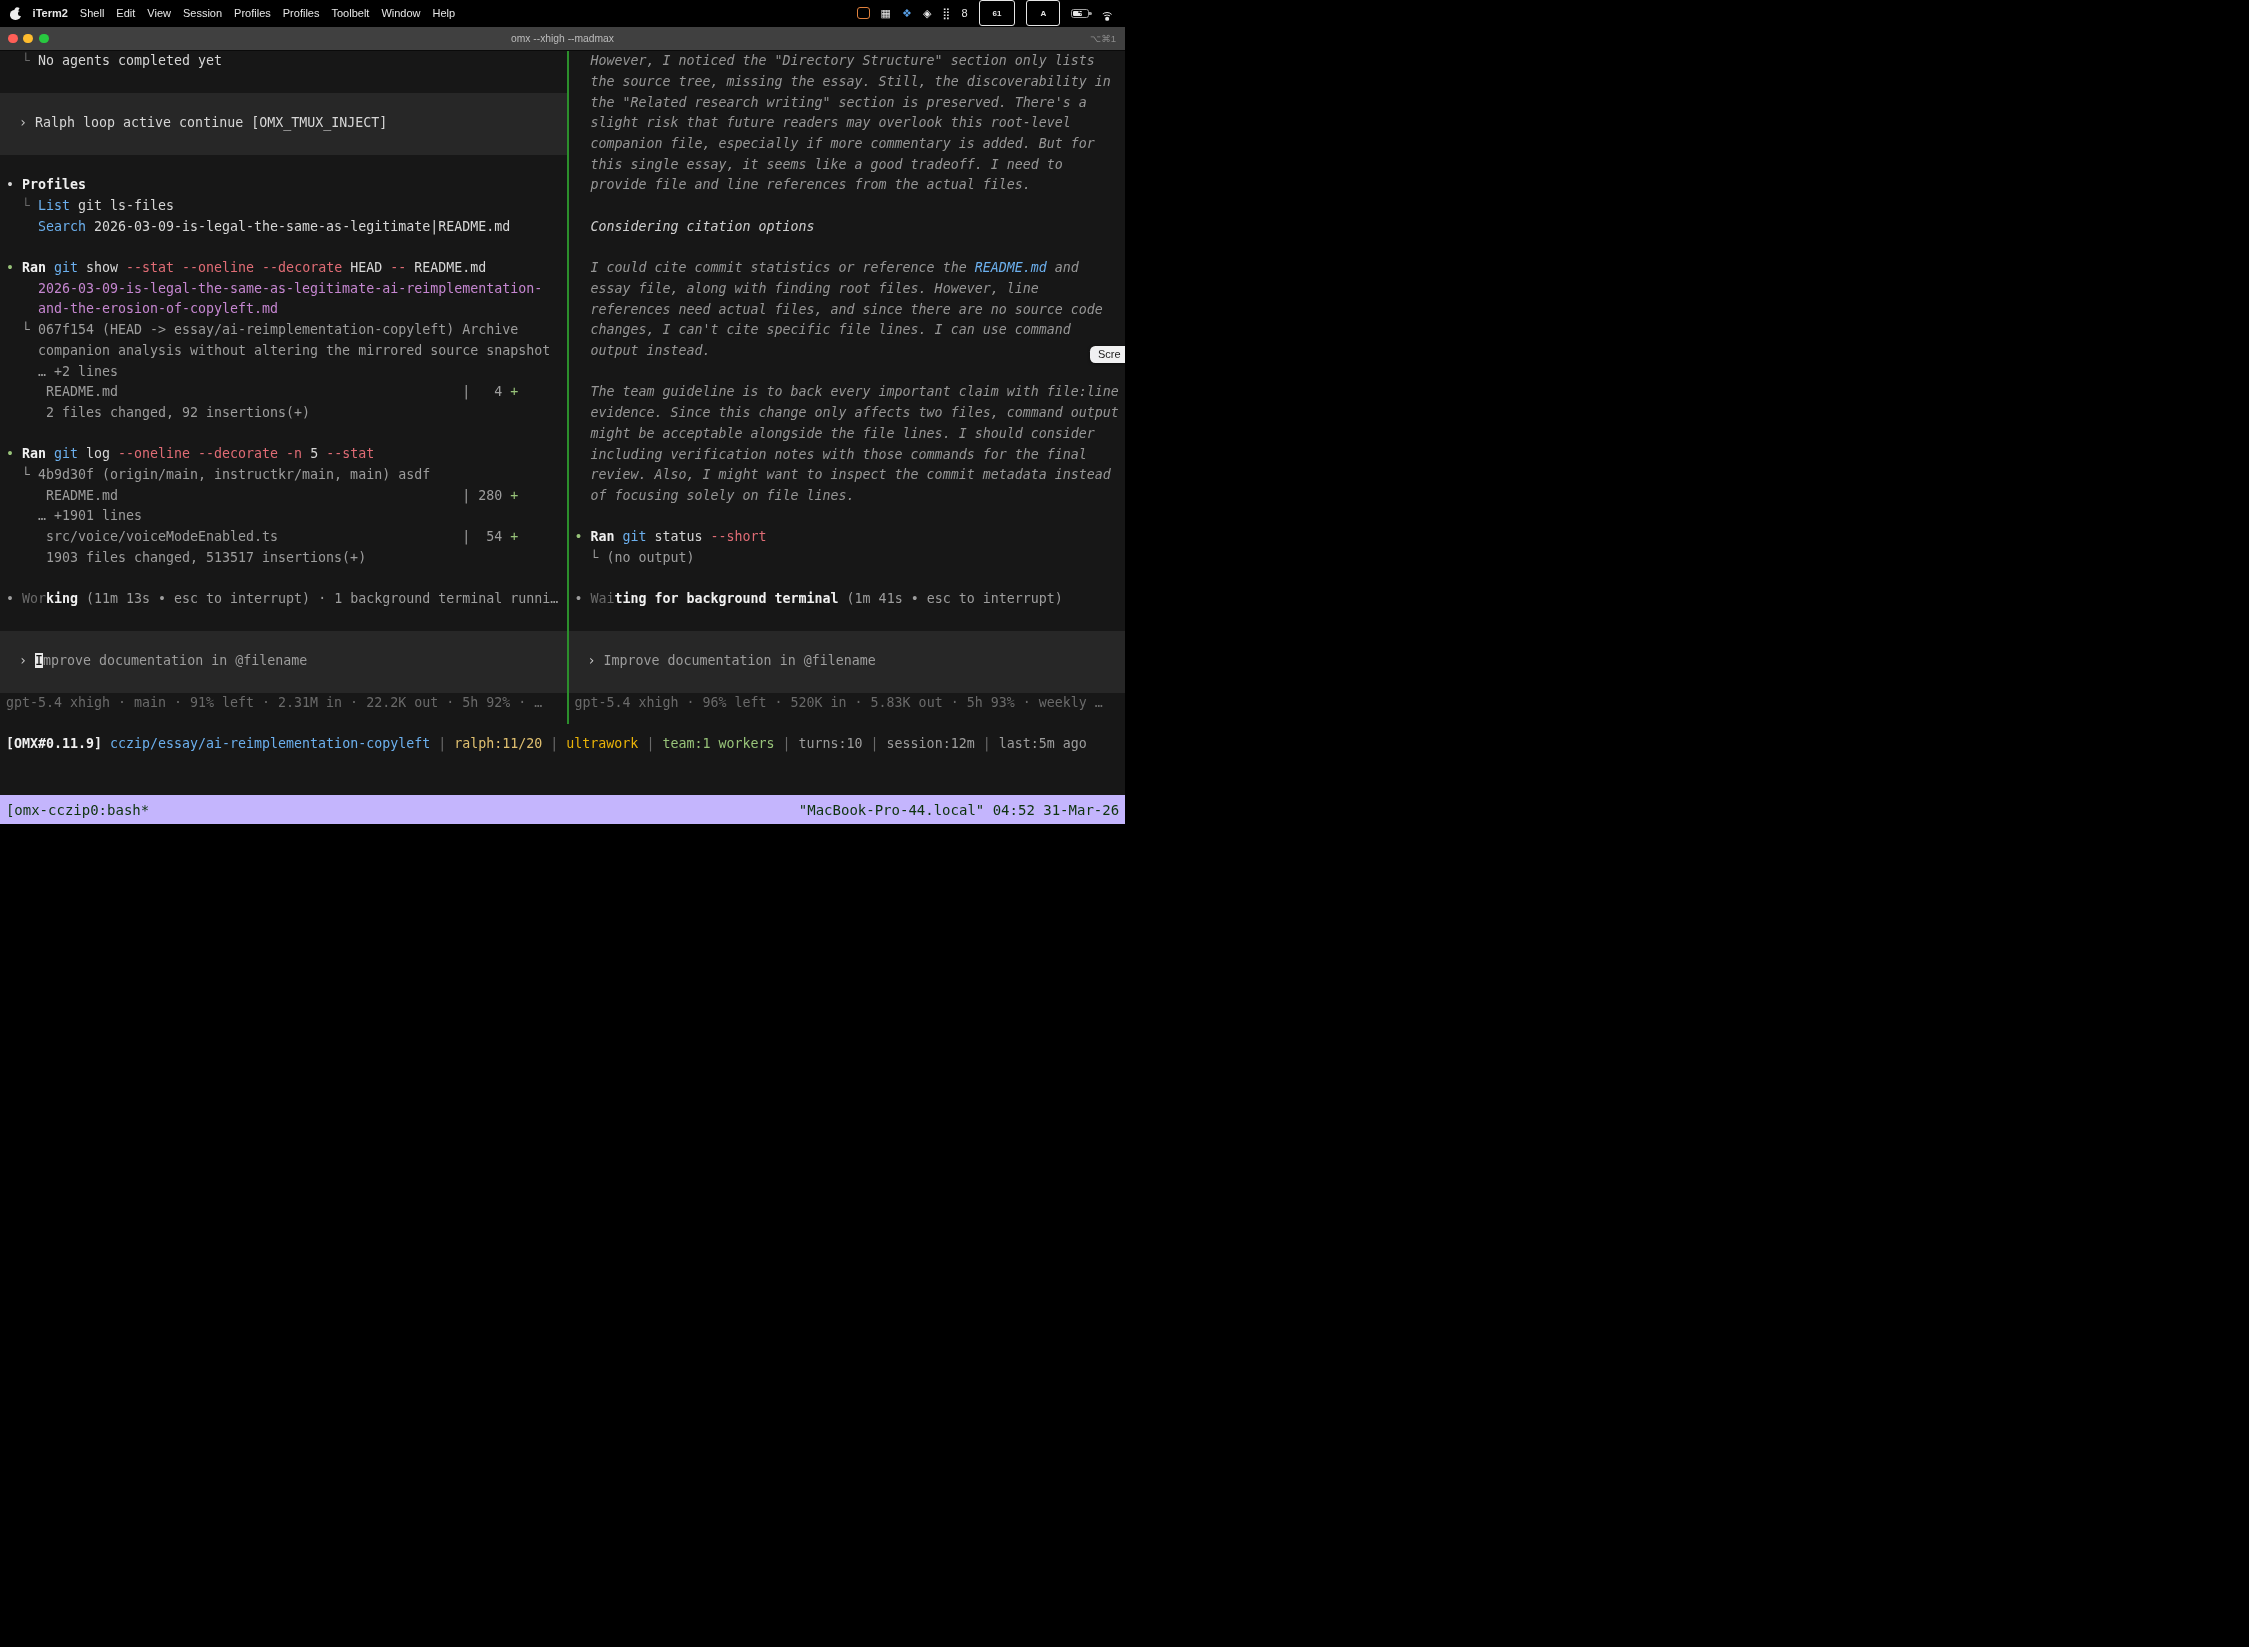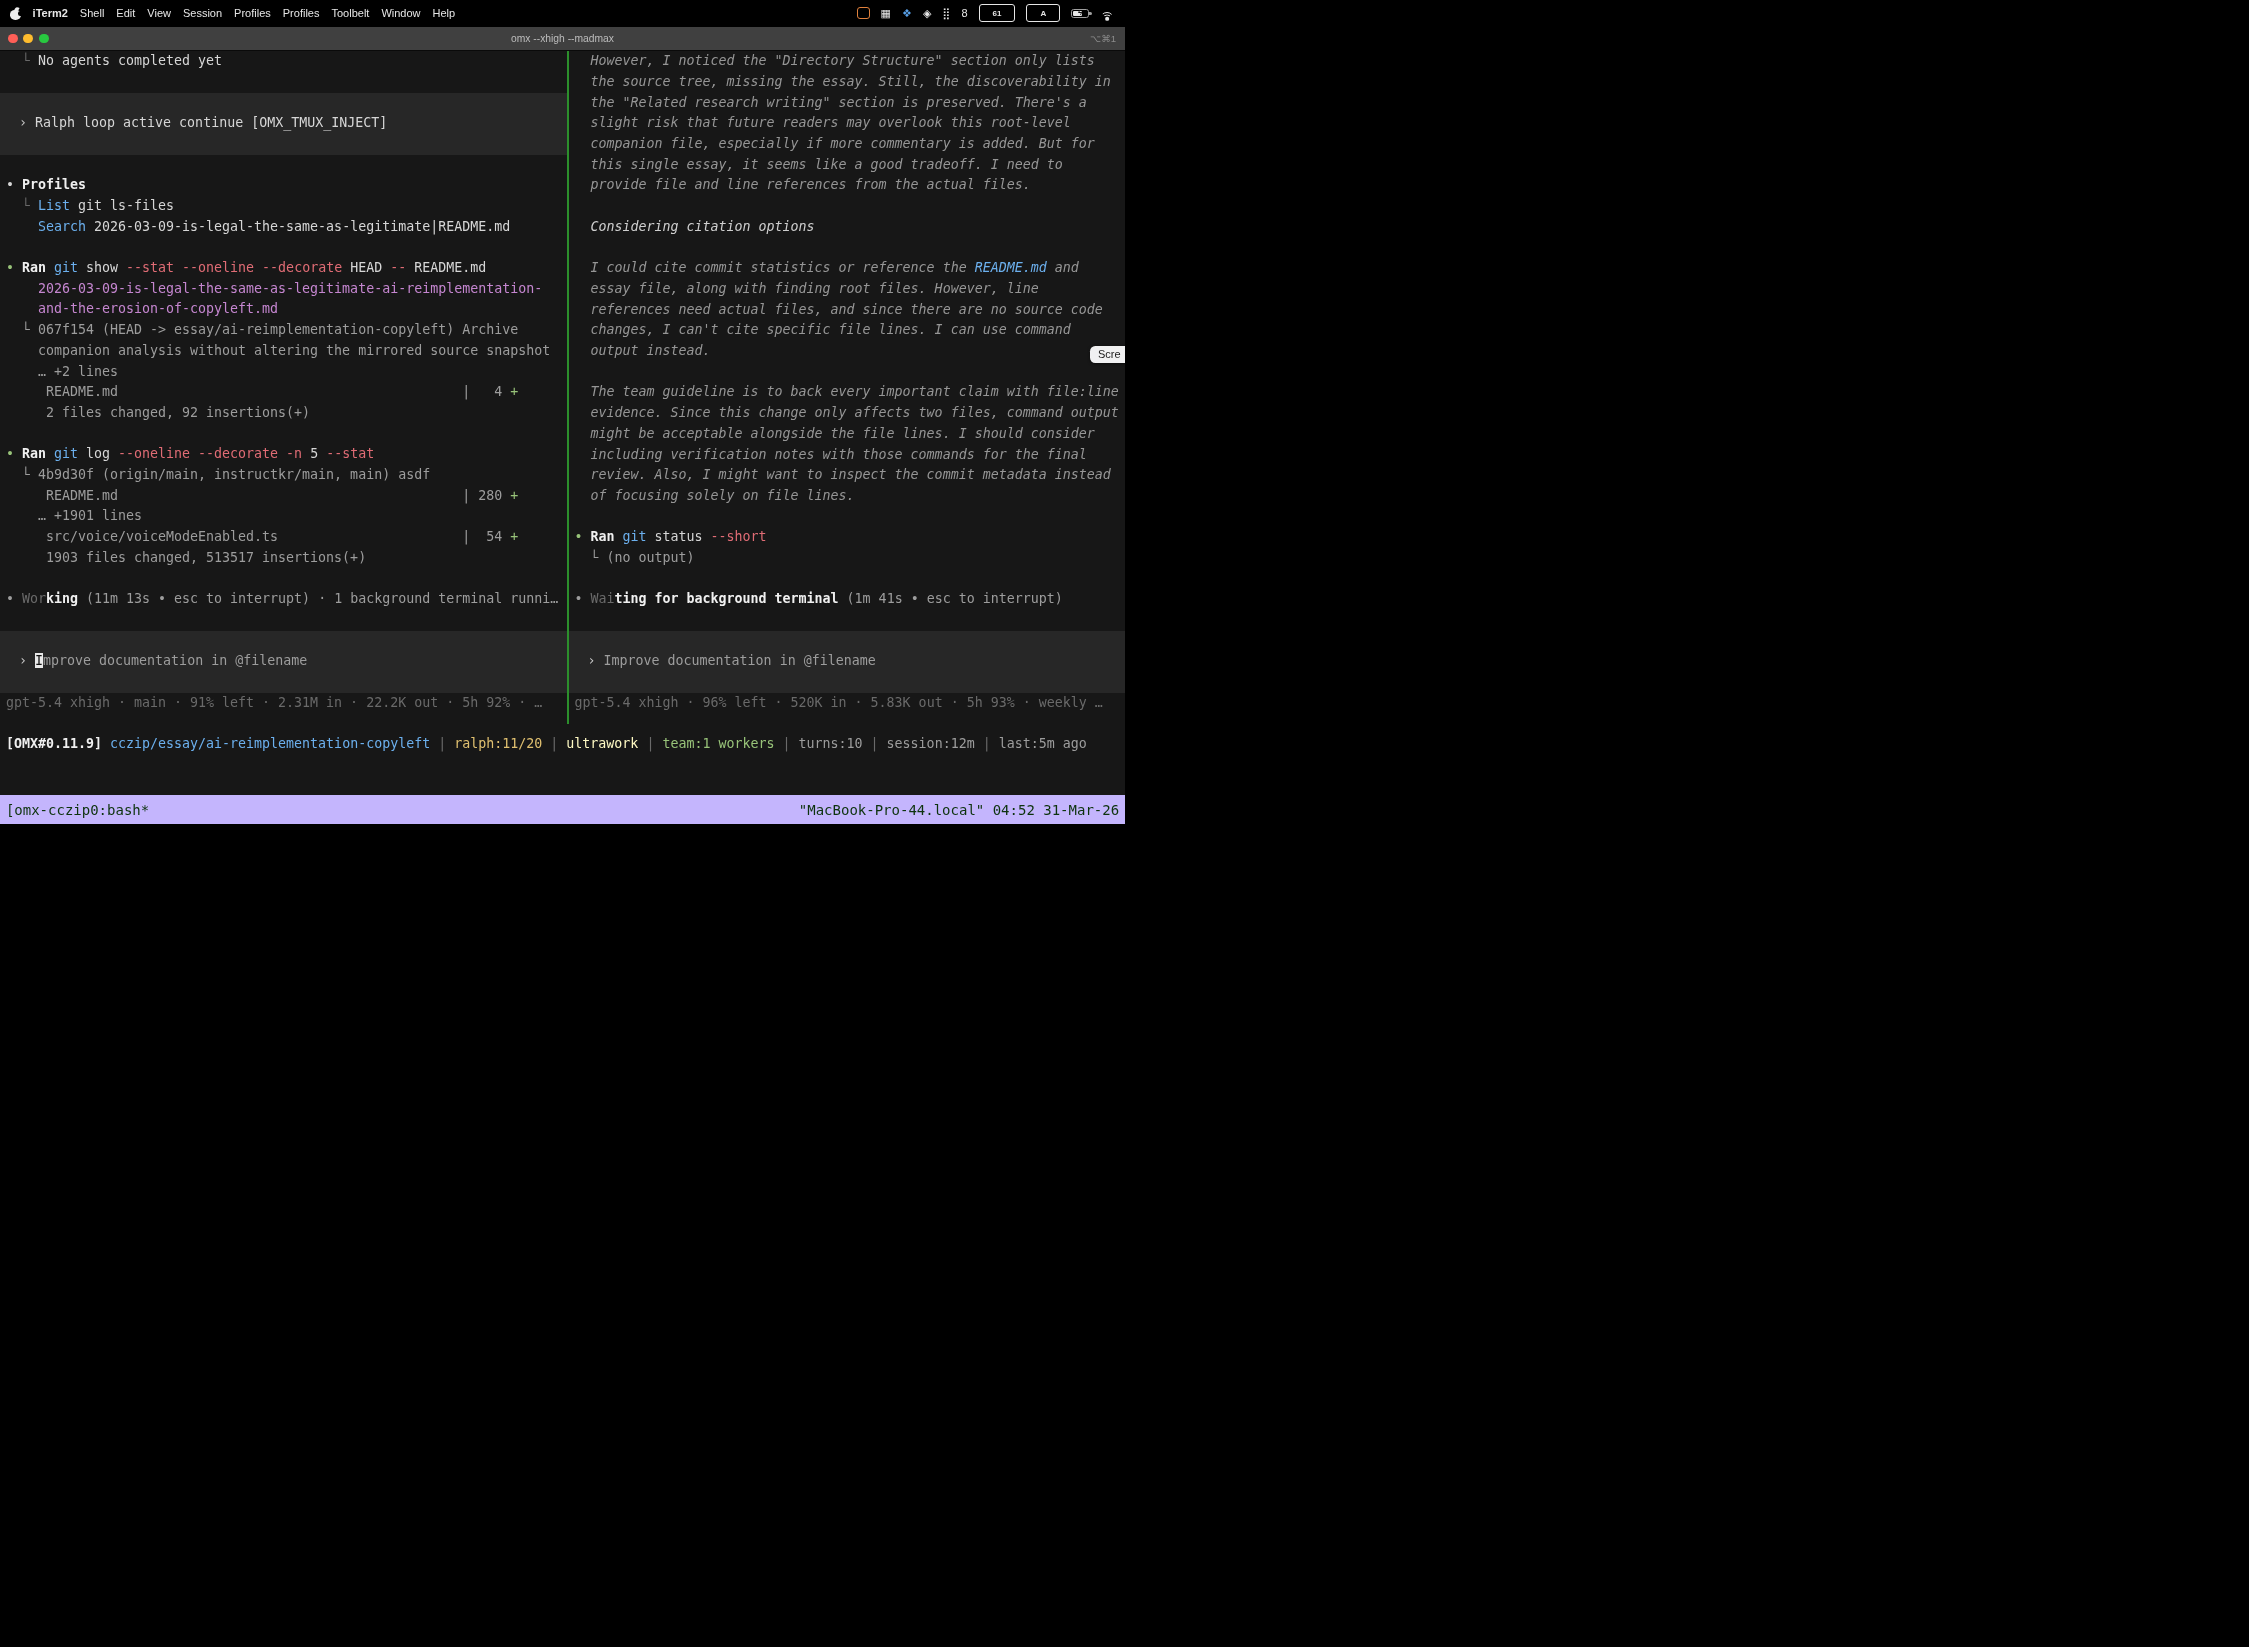--- a/index.html
+++ b/index.html
@@ -12,21 +12,21 @@
   .mb-item{white-space:nowrap;}
   .mb-item.app{font-weight:700;}
   .apple{width:10.3px;height:12.5px;position:relative;display:inline-block;}
   .apple::before{content:"";position:absolute;bottom:0;left:0;width:10.3px;height:9.6px;background:#ededed;border-radius:45% 45% 50% 50%;}
   .apple::after{content:"";position:absolute;top:0;left:5.2px;width:3.7px;height:3.7px;background:#ededed;border-radius:70% 0 70% 0;transform:rotate(25deg);}
   .apple .bite{position:absolute;right:-2.2px;top:4.4px;width:4.4px;height:4.4px;background:#000;border-radius:50%;z-index:2;}
   .menu-right{display:flex;align-items:center;gap:11px;}
   .mb-ic{font-size:11px;color:#e6e6e6;line-height:1;}
   .mb-ic.blueic{color:#58a0e8;}
   .rec{width:10.3px;height:10.3px;border:1.5px solid #e0813c;border-radius:3px;display:inline-block;}
-  .mb-badge{border:1.1px solid #e6e6e6;border-radius:3px;font-size:8px;height:18px;min-width:11.8px;display:inline-flex;align-items:center;justify-content:center;padding:0 13px;font-weight:700;color:#e6e6e6;box-sizing:border-box;}
+  .mb-badge{border:1.1px solid #e6e6e6;border-radius:3px;font-size:8px;height:26px;min-width:11.8px;display:inline-flex;align-items:center;justify-content:center;padding:0 13px;font-weight:700;color:#e6e6e6;box-sizing:border-box;}
   .battery{position:relative;width:17.7px;height:8.9px;border:1.1px solid #9f9f9f;border-radius:2.6px;display:inline-block;box-sizing:border-box;}
   .blevel{position:absolute;left:0.7px;top:0.7px;bottom:0.7px;width:60%;background:#e8e8e8;border-radius:1.1px;}
   .bolt{position:absolute;left:50%;top:50%;transform:translate(-50%,-52%);color:#111;font-size:8px;font-style:normal;font-weight:700;z-index:2;}
   .btip{position:absolute;right:-3.7px;top:1.8px;width:2.2px;height:3.7px;background:#9f9f9f;border-radius:0 1.5px 1.5px 0;}
   .wifi{position:relative;width:14.8px;height:11px;display:inline-block;}
   .wifi i{position:absolute;left:50%;bottom:0;transform:translate(-50%,50%);border-radius:50%;border:1.5px solid #e6e6e6;clip-path:polygon(50% 50%,0 0,100% 0);box-sizing:border-box;}
   .w1{width:14px;height:14px;}
   .w2{width:8.9px;height:8.9px;}
   .w3{width:3.7px;height:3.7px;background:#e6e6e6;clip-path:none !important;border:none !important;border-radius:50%;}
 
@@ -57,21 +57,21 @@
   .seg{white-space:pre;}
   .white{color:#d6d6d6;}
   .bold{color:#f0f0f0;font-weight:700;}
   .gray{color:#9d9d9d;}
   .dim{color:#6a6a6a;}
   .blue{color:#6cb0ee;}
   .red{color:#e06c75;}
   .green{color:#98c379;}
   .purple{color:#c586d0;}
   .yellow{color:#e0c070;}
-  .magenta{color:#fef9c3;}
+  .magenta{color:#eab308;}
   .prompt{color:#c9c9c9;}
   .cursor{background:#e9e9e9;color:#111;}
   .reason{color:#969696;font-style:italic;}
   .bluei{color:#6cb0ee;font-style:italic;}
   .rhead{color:#cfcfcf;font-weight:400;font-style:italic;}
 
   .omx{margin-top:9.6px;padding-left:5.9px;}
 
   .tooltip{position:absolute;top:295px;right:0;background:#f1f1f2;color:#1b1b1b;
     font-family:"Liberation Sans",sans-serif;font-size:11px;padding:2.2px 4.4px 2.2px 8px;

